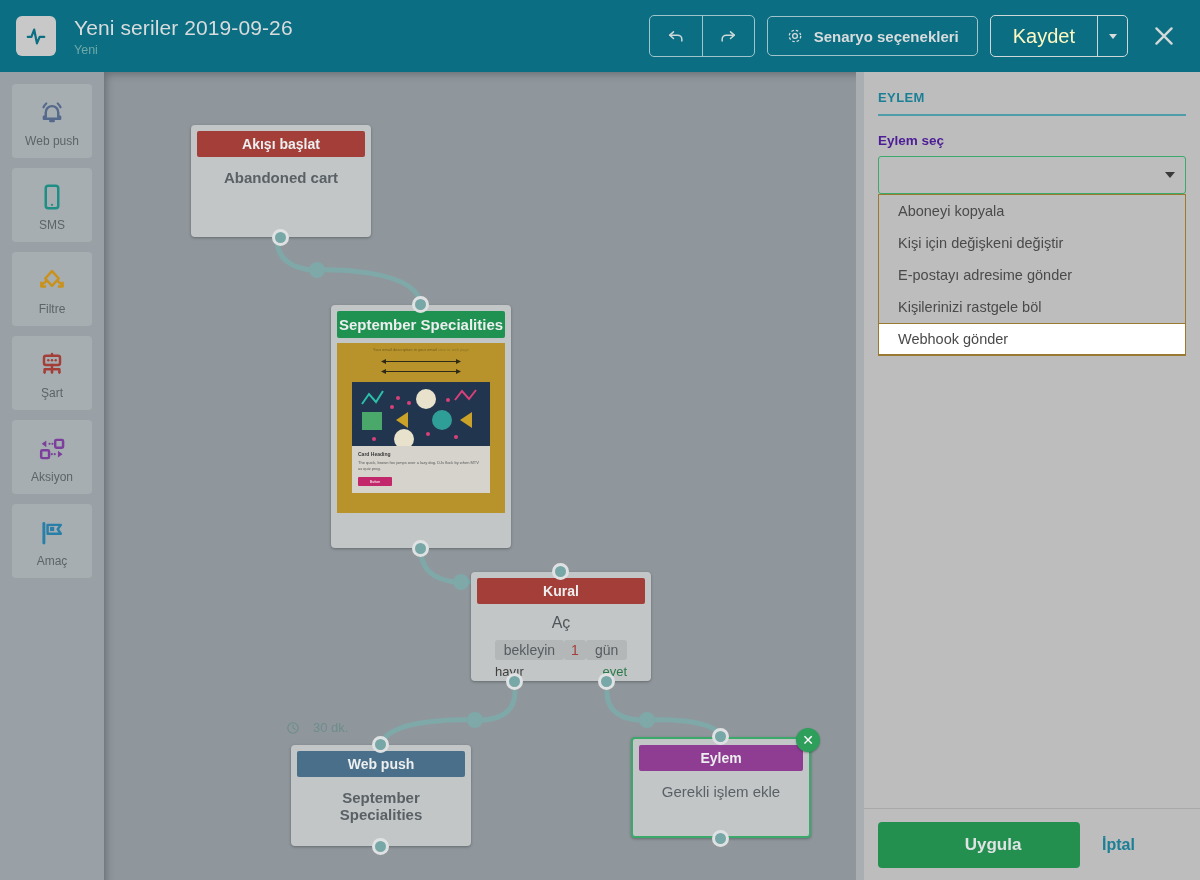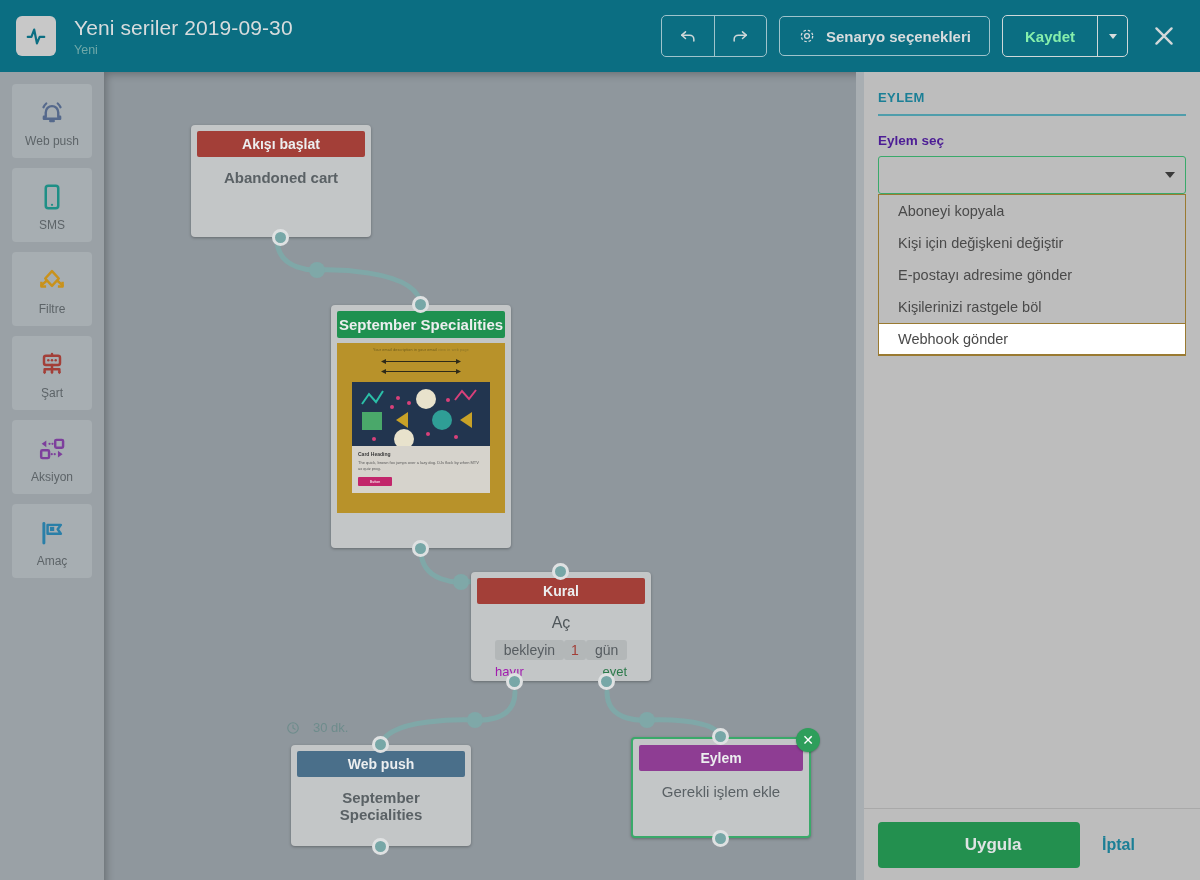--- a/index.html
+++ b/index.html
@@ -37,21 +37,21 @@
   }
   .icon-btn + .icon-btn { border-left: 1px solid #9fc4cc; }
   .pill-btn {
     height: 40px; display: flex; align-items: center; gap: 10px; padding: 0 18px;
     border: 1px solid #9fc4cc; border-radius: 5px; color: #d8dcdd;
     font-size: 15px; font-weight: bold; cursor: pointer;
   }
   .save-group { display: flex; border: 1px solid #cfd8d9; border-radius: 5px; overflow: hidden; }
   .save-main {
     height: 40px; display: flex; align-items: center; padding: 0 22px;
-    color: #86efac; font-size: 15px; font-weight: bold; cursor: pointer;
+    color: #fef9c3; font-size: 20px; font-weight: normal; cursor: pointer;
   }
   .save-caret {
     width: 30px; height: 40px; border-left: 1px solid #cfd8d9;
     display: flex; align-items: center; justify-content: center; cursor: pointer;
   }
   .caret-down {
     width: 0; height: 0; border-left: 4px solid transparent; border-right: 4px solid transparent;
     border-top: 5px solid #d8dcdd;
   }
   .close-x { width: 40px; height: 40px; display: flex; align-items: center; justify-content: center; cursor: pointer; margin-left: 4px; }
@@ -120,21 +120,21 @@
   }
 
   
   #node-rule { left: 367px; top: 500px; width: 180px; height: 109px; }
   #node-rule .node-hdr { background: #a33f38; }
   .rule-title { text-align: center; color: #4f565a; font-size: 16px; margin-top: 10px; }
   .rule-chips { display: flex; align-items: center; justify-content: center; margin-top: 8px; }
   .chip { background: #b3b7b8; border-radius: 3px; padding: 2px 9px; font-size: 14px; color: #565c60; }
   .chip.num { color: #a33f38; padding: 2px 7px; }
   .rule-branch { display: flex; justify-content: space-between; padding: 4px 24px 0; font-size: 13px; }
-  .br-no { color: #a21caf; }
+  .br-no { color: #404040; }
   .br-yes { color: #2c7a4b; }
 
   
   #node-webpush { left: 187px; top: 673px; width: 180px; height: 101px; }
   #node-webpush .node-hdr { background: #4a6f8a; }
 
   
   #node-action { left: 527px; top: 665px; width: 180px; height: 101px;
                  border: 2px solid #3aa96a; background: #c3c6c7; }
   #node-action .node-hdr { background: #8e3d93; }
@@ -195,21 +195,21 @@
 <div class="app">
 
   <div class="header">
     <div class="logo-box">
       <svg width="22" height="22" viewBox="0 0 24 24">
         <rect x="1" y="1" width="22" height="22" rx="4" fill="none"></rect>
         <path d="M3 13 h4 l3 -8 l3 15 l3 -7 h5" fill="none" stroke="#0b6e82" stroke-width="2.4" stroke-linecap="round" stroke-linejoin="round"></path>
       </svg>
     </div>
     <div class="title-wrap">
-      <div class="title-main">Yeni seriler 2019-09-30</div>
+      <div class="title-main">Yeni seriler 2019-09-26</div>
       <div class="title-sub">Yeni</div>
     </div>
 
     <div class="hdr-right">
       <div class="btn-group">
         <div class="icon-btn">
           <svg width="20" height="20" viewBox="0 0 24 24">
             <path d="M9 7 L4.5 11 L9 15" fill="none" stroke="#cfd8d9" stroke-width="1.8" stroke-linecap="round" stroke-linejoin="round"></path>
             <path d="M4.5 11 H14 a5 5 0 0 1 5 5 v2" fill="none" stroke="#cfd8d9" stroke-width="1.8" stroke-linecap="round"></path>
           </svg>

